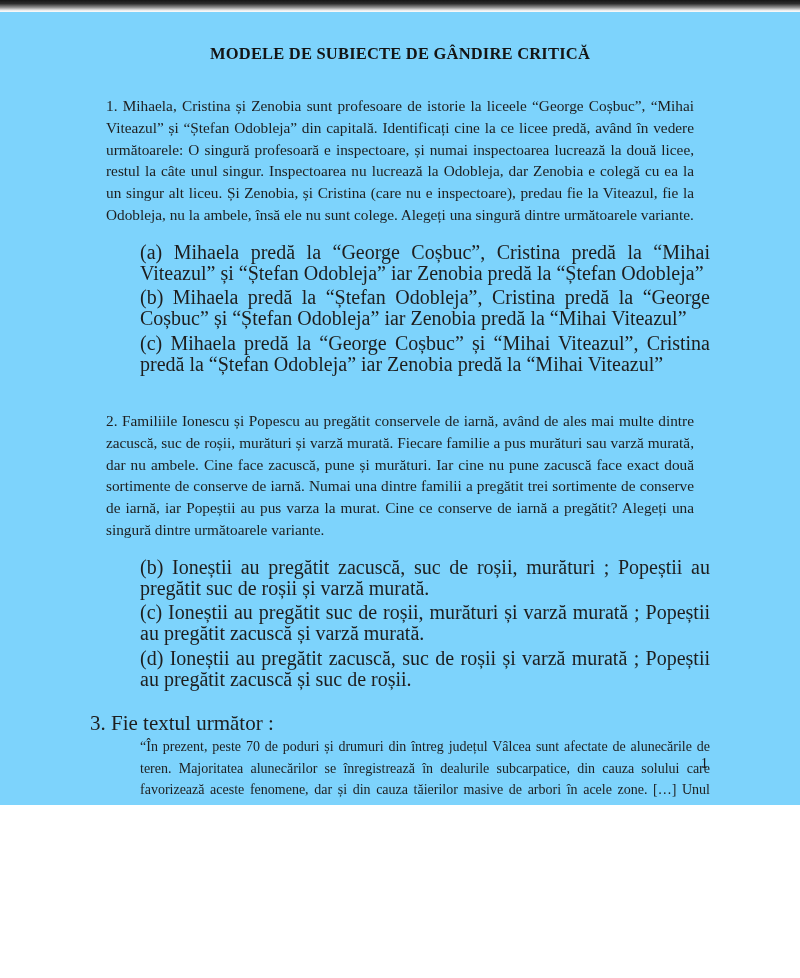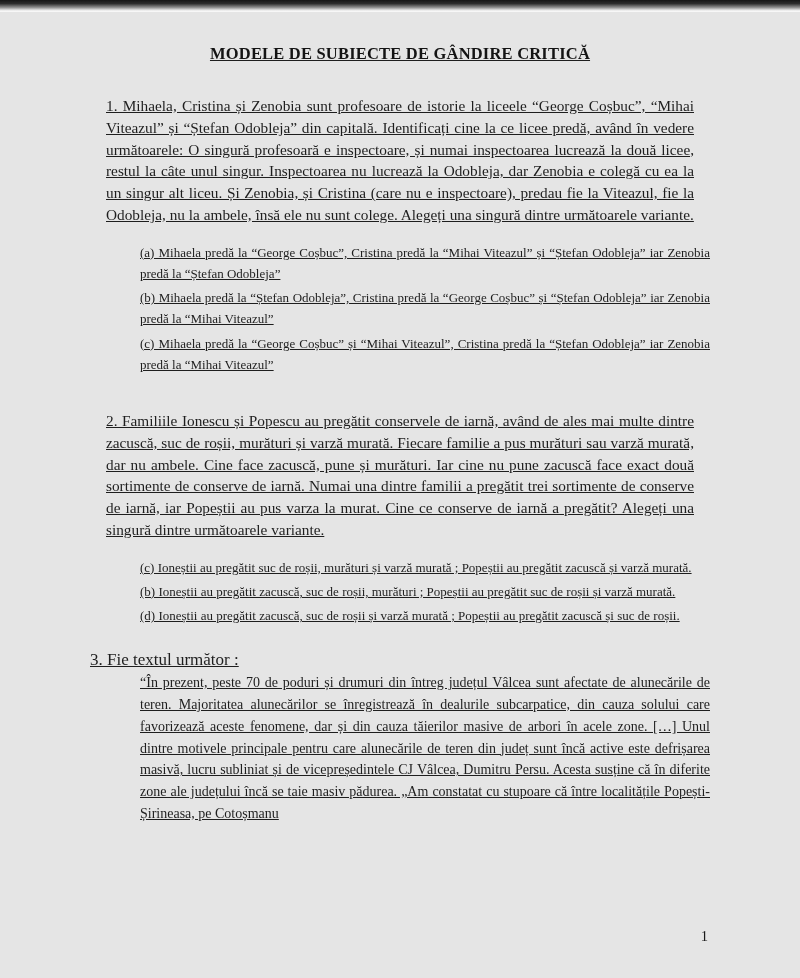--- a/index.html
+++ b/index.html
@@ -3,26 +3,25 @@
 <meta charset="utf-8">
 <style>
   html, body {
     margin: 0;
     padding: 0;
     background: #ffffff;
   }
   .page {
     position: relative;
     width: 800px;
-    height: 978px;
-    background: #e5e5e5;
+    height: 805px;
+    background: #7dd3fc;
     overflow: hidden;
     font-family: "Liberation Serif", serif;
     color: #1e1e1e;
-    text-decoration: underline;
   }
   .scan-edge {
     position: absolute;
     top: 0; left: 0; right: 0;
     height: 12px;
     background: linear-gradient(180deg, #161616 0%, #2d2d2d 30%, #8f8f8f 62%, #e9e9e9 85%, #fcfcfc 100%);
   }
   .content {
     position: relative;
     padding: 44px 90px 0 90px;
@@ -39,30 +38,30 @@
     margin: 16px;
     font-size: 15.3px;
     line-height: 21.8px;
     text-align: justify;
   }
   .options {
     margin: 2px 0 0 50px;
   }
   .option {
     margin: 0 0 3px 0;
-    font-size: 13px;
+    font-size: 20px;
     line-height: 21.2px;
     text-align: justify;
   }
   .option:last-child { margin-bottom: 0; }
   .section-gap-1 { height: 19px; }
   .section-gap-2 { height: 23px; }
   .q3-heading {
     margin: 0;
-    font-size: 17px;
+    font-size: 21px;
     line-height: 21.8px;
     text-align: left;
   }
   .quote-block {
     margin: 1px 0 0 50px;
     font-size: 14px;
     line-height: 21.8px;
     text-align: justify;
   }
   .page-number {
@@ -86,22 +85,22 @@
     <div class="options">
       <p class="option">(a) Mihaela predă la “George Coșbuc”, Cristina predă la “Mihai Viteazul” și “Ștefan Odobleja” iar Zenobia predă la “Ștefan Odobleja”</p>
       <p class="option">(b) Mihaela predă la “Ștefan Odobleja”, Cristina predă la “George Coșbuc” și “Ștefan Odobleja” iar Zenobia predă la “Mihai Viteazul”</p>
       <p class="option">(c) Mihaela predă la “George Coșbuc” și “Mihai Viteazul”, Cristina predă la “Ștefan Odobleja” iar Zenobia predă la “Mihai Viteazul”</p>
     </div>
 
     <div class="section-gap-1"></div>
 
     <p class="para">2. Familiile Ionescu și Popescu au pregătit conservele de iarnă, având de ales mai multe dintre zacuscă, suc de roșii, murături și varză murată. Fiecare familie a pus murături sau varză murată, dar nu ambele. Cine face zacuscă, pune și murături. Iar cine nu pune zacuscă face exact două sortimente de conserve de iarnă. Numai una dintre familii a pregătit trei sortimente de conserve de iarnă, iar Popeștii au pus varza la murat. Cine ce conserve de iarnă a pregătit? Alegeți una singură dintre următoarele variante.</p>
     <div class="options">
+      <p class="option">(b) Ioneștii au pregătit zacuscă, suc de roșii, murături ; Popeștii au pregătit suc de roșii și varză murată.</p>
       <p class="option">(c) Ioneștii au pregătit suc de roșii, murături și varză murată ; Popeștii au pregătit zacuscă și varză murată.</p>
-      <p class="option">(b) Ioneștii au pregătit zacuscă, suc de roșii, murături ; Popeștii au pregătit suc de roșii și varză murată.</p>
       <p class="option">(d) Ioneștii au pregătit zacuscă, suc de roșii și varză murată ; Popeștii au pregătit zacuscă și suc de roșii.</p>
     </div>
 
     <div class="section-gap-2"></div>
 
     <p class="q3-heading">3. Fie textul următor :</p>
     <p class="quote-block">“În prezent, peste 70 de poduri și drumuri din întreg județul Vâlcea sunt afectate de alunecările de teren. Majoritatea alunecărilor se înregistrează în dealurile subcarpatice, din cauza solului care favorizează aceste fenomene, dar și din cauza tăierilor masive de arbori în acele zone. […] Unul dintre motivele principale pentru care alunecările de teren din județ sunt încă active este defrișarea masivă, lucru subliniat și de vicepreședintele CJ Vâlcea, Dumitru Persu. Acesta susține că în diferite zone ale județului încă se taie masiv pădurea. „Am constatat cu stupoare că între localitățile Popești-Șirineasa, pe Cotoșmanu</p>
   </div>
 
   <div class="page-number">1</div>

